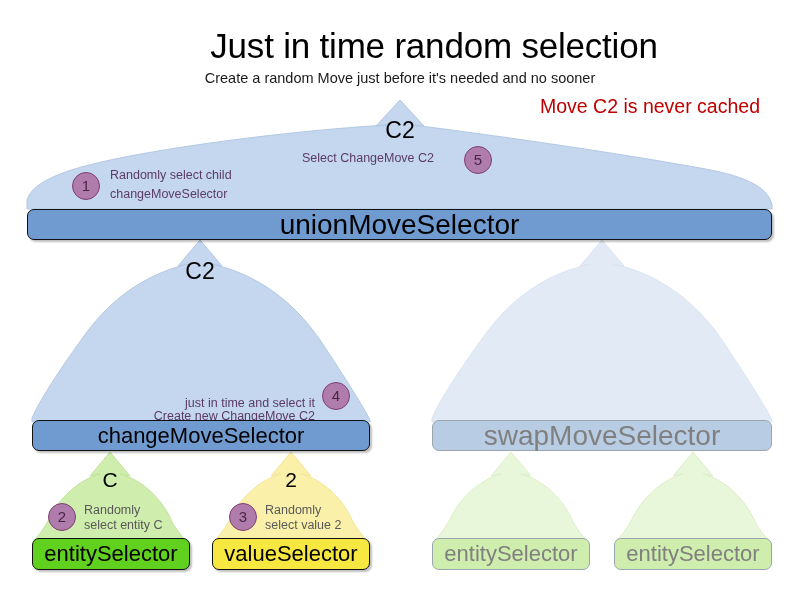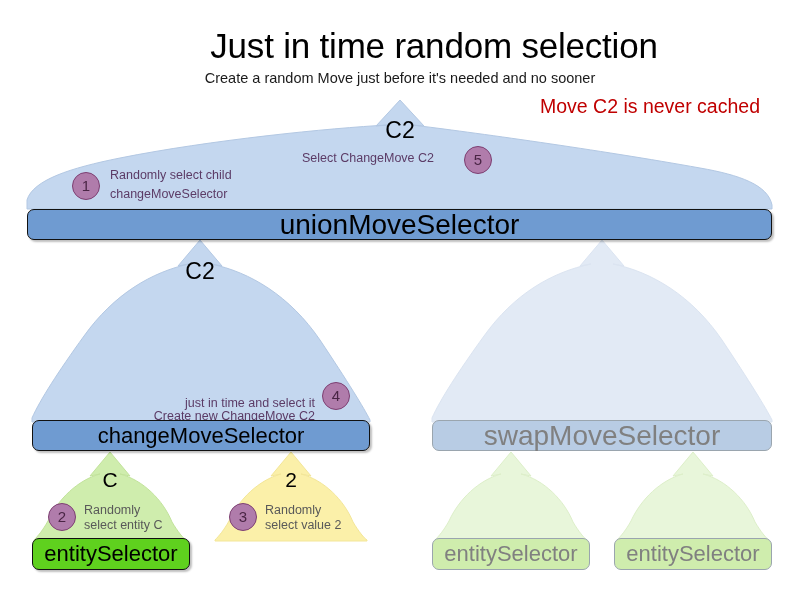--- a/index.html
+++ b/index.html
@@ -272,18 +272,19 @@
   <div class="txt anno grey" style="left:265px; top:518px; text-align:left;">select value 2</div>
 
   <div class="box box-union" style="left:27px; top:209px; width:745px; height:31px;">unionMoveSelector</div>
 
   <div class="box box-change" style="left:32px; top:420px; width:338px; height:31px;">changeMoveSelector</div>
 
   <div class="box box-swap" style="left:432px; top:420px; width:340px; height:31px;">swapMoveSelector</div>
 
   <div class="box box-entity" style="left:32px; top:538px; width:158px; height:32px;">entitySelector</div>
 
+  <div class="box box-value" style="left:212px; top:538px; width:158px; height:32px;">valueSelector</div>
 
   <div class="box box-faded-green" style="left:432px; top:538px; width:158px; height:32px;">entitySelector</div>
 
   <div class="box box-faded-green" style="left:614px; top:538px; width:158px; height:32px;">entitySelector</div>
 
 </div>
 
 </body></html>

